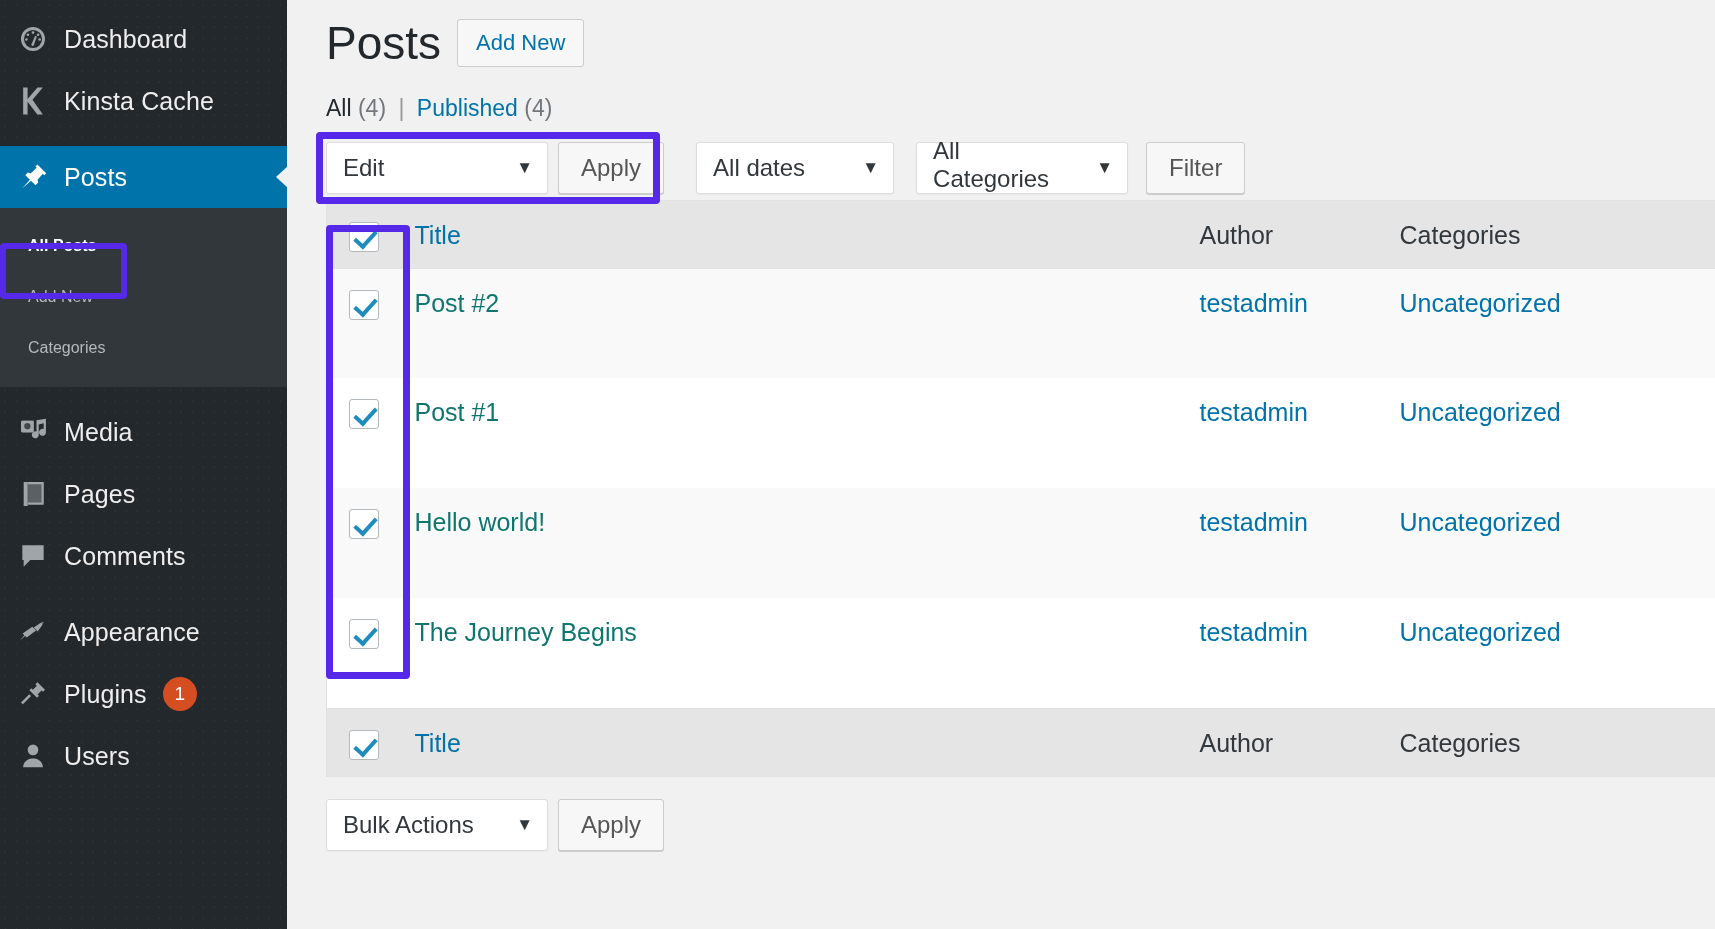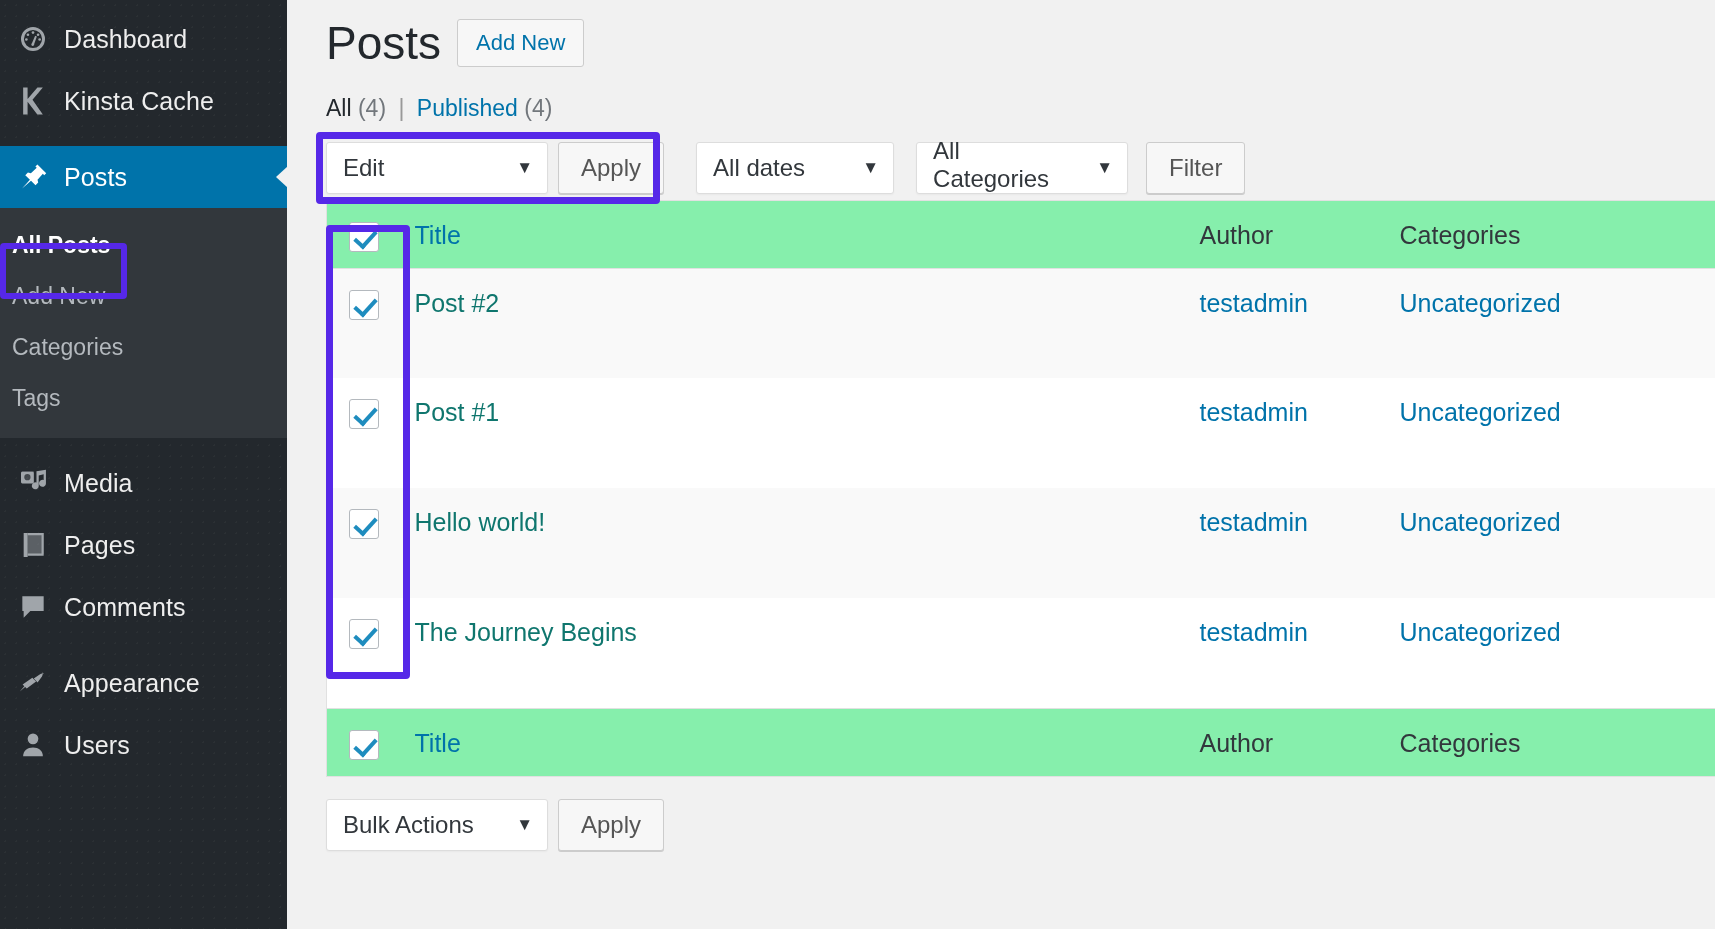--- a/index.html
+++ b/index.html
@@ -56,22 +56,22 @@
 
   
   #submenu {
     background: #32373c;
     padding: 12px 0 14px 0;
     background-image: none;
   }
   .sub-item {
     display: flex; align-items: center;
     height: 51px;
-    padding-left: 12px;
-    font-size: 23px;
+    padding-left: 28px;
+    font-size: 16px;
     color: #b4b9be;
     cursor: pointer;
   }
   .sub-item.current { color: #ffffff; font-weight: bold; }
   .sub-hl {
     position: absolute;
     left: 0px; top: 243px;
     width: 127px; height: 56px;
     border: 6px solid #5628e8;
     border-radius: 4px;
@@ -195,21 +195,21 @@
     text-align: left;
     vertical-align: top;
     padding: 20px 0 0 0;
     font-size: 25px;
     font-weight: normal;
     color: #32373c;
   }
   #posts-table thead th, #posts-table tfoot th {
     height: 68px;
     border-bottom: 1px solid #e1e1e1;
-    background: #86efac;
+    background: #e5e5e5;
   }
   #posts-table tfoot th { border-bottom: none; border-top: 1px solid #e1e1e1; }
   #posts-table tbody tr { height: 110px; }
   #posts-table tbody tr.alt td { background: #f9f9f9; }
   #posts-table tbody tr td { background: #ffffff; }
 
   .cb-cell { padding-left: 22px !important; }
   .th-title, .td-title { padding-left: 6px !important; }
   .td-auth { padding-left: 4px !important; }
   .td-cats { padding-left: 4px !important; }
@@ -303,23 +303,20 @@
       <div id="submenu">
         <div class="sub-item current">
           <span>All Posts</span>
         </div>
         <div class="sub-item">
           <span>Add New</span>
         </div>
         <div class="sub-item">
           <span>Categories</span>
         </div>
-        <div class="sub-item">
-          <span>Tags</span>
-        </div>
       </div>
 
       <div class="nav-sep"></div>
 
       <div class="nav-item">
         <span class="ic">
           <svg width="32" height="32" viewBox="0 0 24 24" fill="currentColor">
             <path d="M3.5 3h9.2v9.2H3.5z" opacity=".25"></path>
             <path d="M4 3.5h7.6a1 1 0 0 1 1 1v6.8a1 1 0 0 1-1 1H4a1 1 0 0 1-1-1V4.5a1 1 0 0 1 1-1zm3.8 1.8A2.3 2.3 0 1 0 7.8 10a2.3 2.3 0 0 0 0-4.7z"></path>
             <path d="M14.6 3.2v8.5a2.6 2.6 0 1 0 1.7 2.5V6.4l3.7-1v4.4a2.6 2.6 0 1 0 1.7 2.5V2z"></path>
@@ -353,20 +350,30 @@
       <div class="nav-item">
         <span class="ic">
           <svg width="32" height="32" viewBox="0 0 24 24" fill="currentColor">
             <path d="M20.6 4.6c-.9-1-2.3-.9-3.6 0l-4.4 3.1 2.8 2.9 3.2-4.3c.9-1.3 1-2.7 0-3.7z" transform="translate(0,1)"></path>
             <path d="M14.3 10.9l-2.8-2.9-7.3 5.2 1.3 1.3-3.4 3.8 4-3.3 1.2 1.2z"></path>
           </svg>
         </span>
         <span class="lbl">Appearance</span>
       </div>
 
+      <div class="nav-item">
+        <span class="ic">
+          <svg width="32" height="32" viewBox="0 0 24 24" fill="currentColor">
+            <path d="M15.3 3.2l-1.5 1.5 1.1 1.1-3 3-1.1-1.1-1.5 1.5 5.7 5.7 1.5-1.5-1.1-1.1 3-3 1.1 1.1 1.5-1.5z"></path>
+            <path d="M9.2 12.1L3 18.3l1.4 1.4 6.2-6.2z"></path>
+          </svg>
+        </span>
+        <span class="lbl">Plugins</span>
+        <span class="badge">1</span>
+      </div>
 
       <div class="nav-item">
         <span class="ic">
           <svg width="32" height="32" viewBox="0 0 24 24" fill="currentColor">
             <circle cx="12" cy="7.4" r="4"></circle>
             <path d="M4.6 20.5c0-4.1 3.3-6.6 7.4-6.6s7.4 2.5 7.4 6.6z"></path>
           </svg>
         </span>
         <span class="lbl">Users</span>
       </div>

